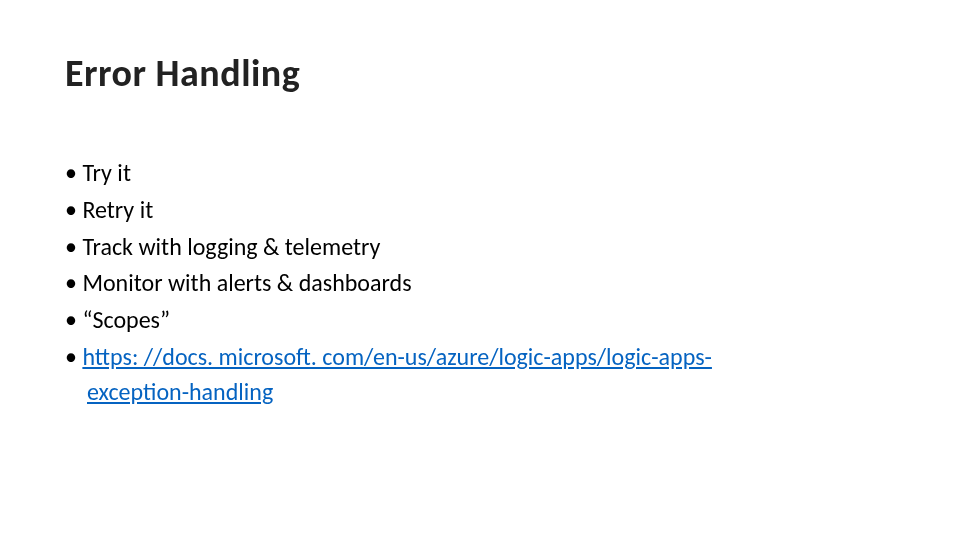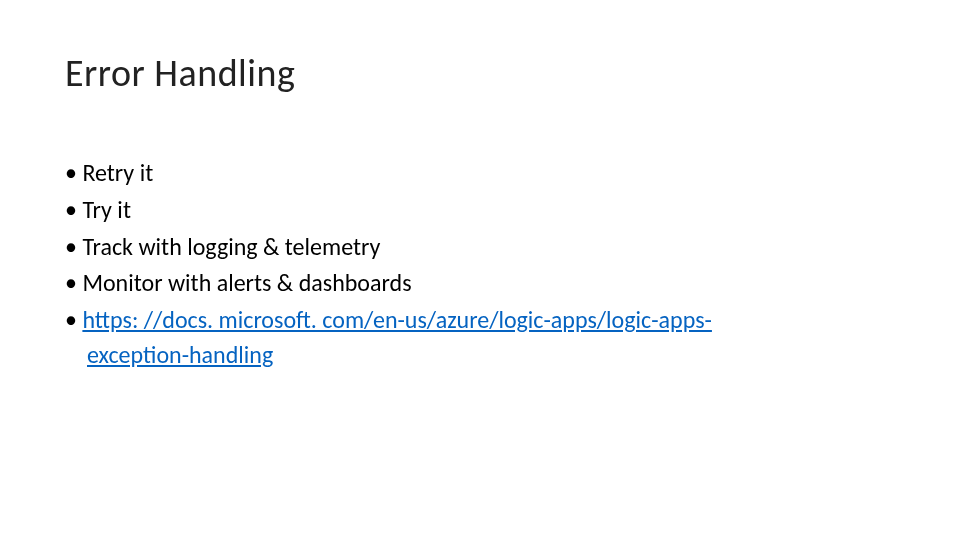--- a/index.html
+++ b/index.html
@@ -11,21 +11,21 @@
       width: 960px;
       height: 540px;
       background: #ffffff;
       font-family: Calibri, "Segoe UI", Arial, sans-serif;
       color: #000000;
       padding: 50px 65px;
       position: relative;
     }
     .title {
       font-size: 38px;
-      font-weight: 400;
+      font-weight: 700;
       color: #222222;
       letter-spacing: 0.5px;
       margin-bottom: 60px;
     }
     .bullet-list {
       list-style: none;
       padding: 0;
     }
     .bullet-item {
       font-size: 24px;
@@ -44,18 +44,19 @@
       text-decoration: underline;
       text-align: right;
     }
   </style>
 </head>
 <body>
 
 <h1 class="title">Error Handling</h1>
 
 <ul class="bullet-list">
+  <li class="bullet-item">Try it</li>
   <li class="bullet-item">Retry it</li>
-  <li class="bullet-item">Try it</li>
   <li class="bullet-item">Track with logging &amp; telemetry</li>
   <li class="bullet-item">Monitor with alerts &amp; dashboards</li>
+  <li class="bullet-item">“Scopes”</li>
   <li class="bullet-item"><span class="link-text"><span>https: //docs. microsoft. com/en-us/azure/logic-apps/logic-apps-</span><br><span>exception-handling</span></span></li>
 </ul>
 
 </body></html>

